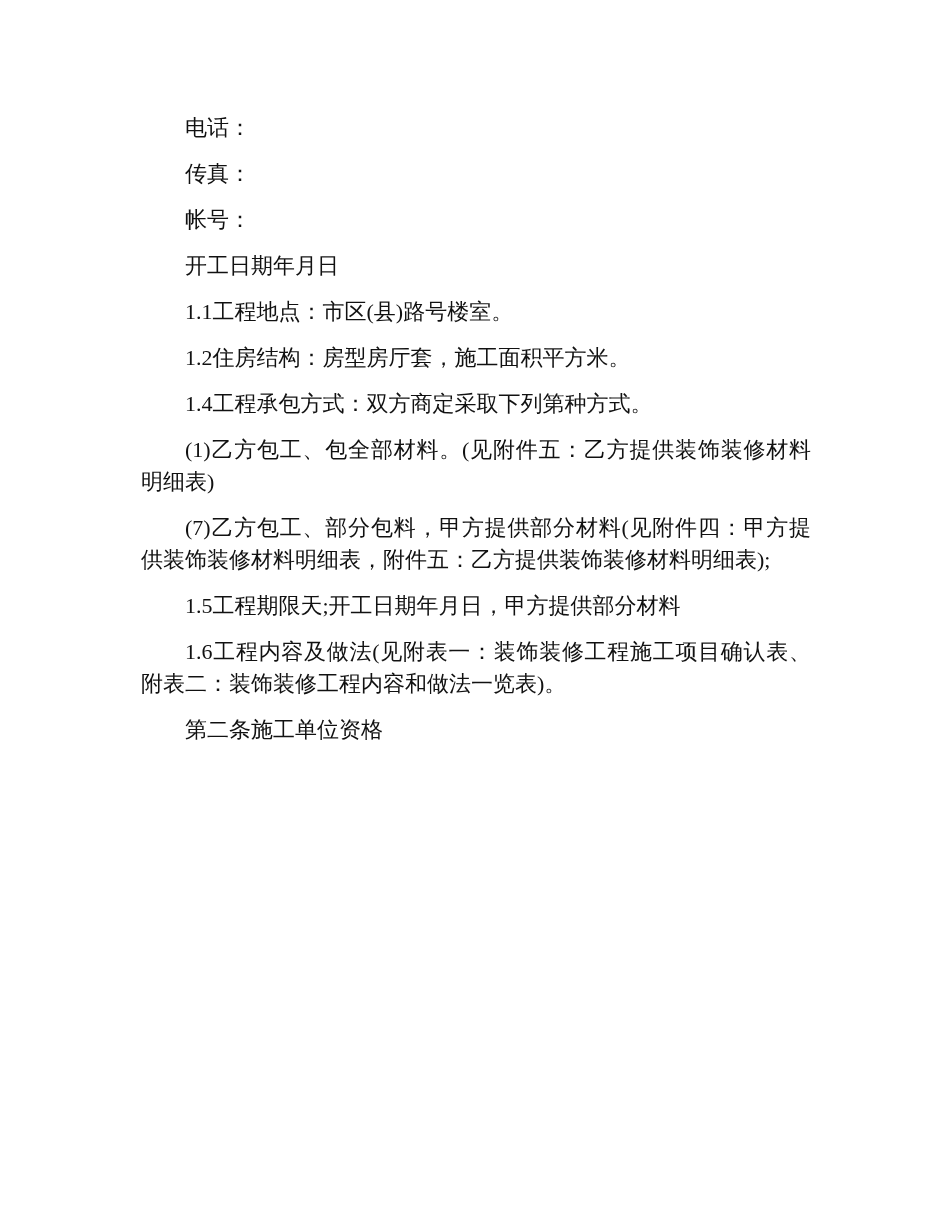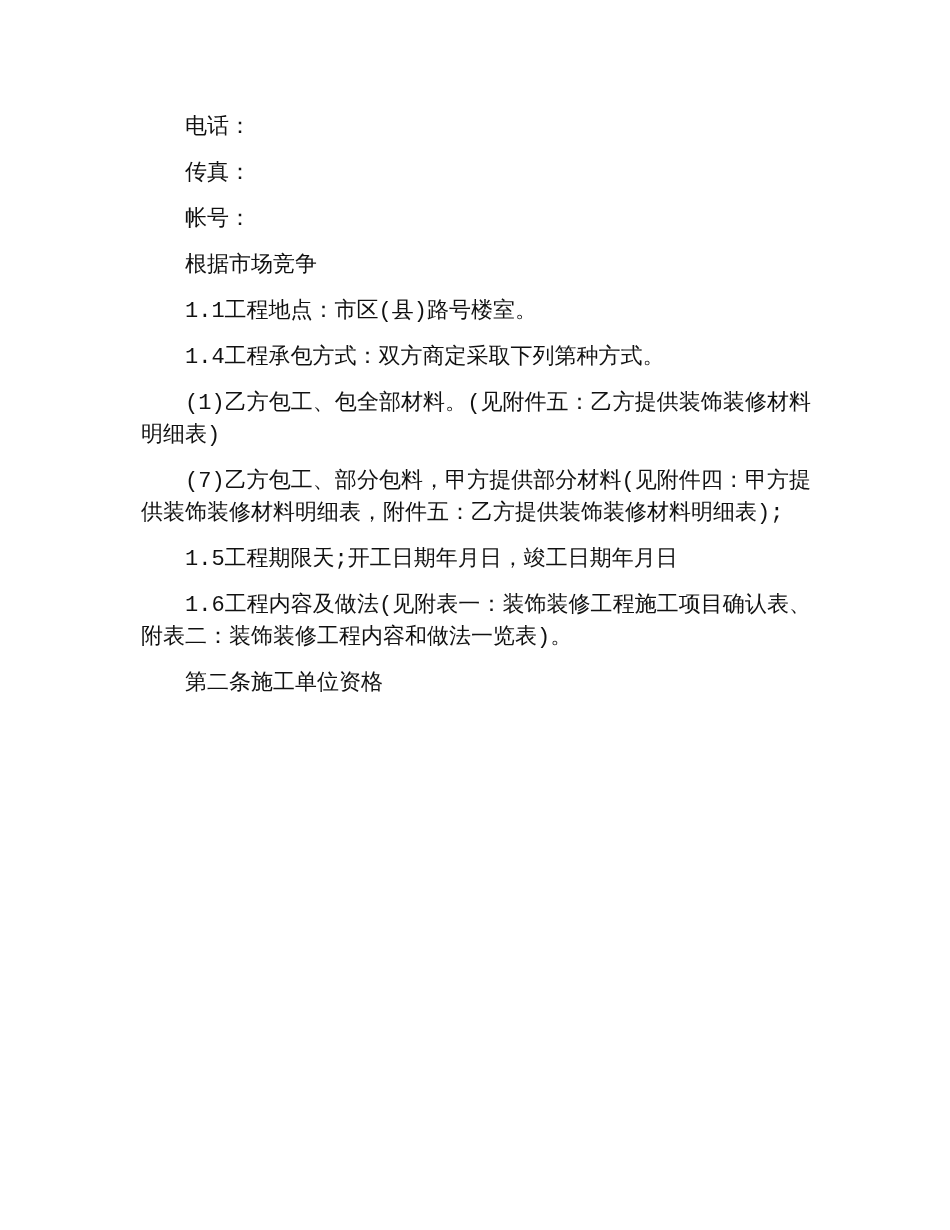--- a/index.html
+++ b/index.html
@@ -2,40 +2,41 @@
 <html><head>
 <meta charset="utf-8">
 <style>
   html, body { margin: 0; padding: 0; background: #ffffff; }
   body { width: 950px; height: 1230px; position: relative; overflow: hidden; }
   .page {
     position: absolute;
     left: 141px;
     top: 112px;
     width: 670px;
-    font-family: Liberation Mono, monospace;
+    font-family: Liberation Serif, serif;
     font-size: 22px;
     color: #111111;
     line-height: 32px;
   }
   .para {
     margin: 0 0 14px 0;
     text-indent: 44px;
     word-break: break-all;
     text-align: justify;
   }
 </style>
 </head>
 <body>
 
 <div class="page">
   <p class="para">电话：</p>
   <p class="para">传真：</p>
   <p class="para">帐号：</p>
-  <p class="para">根据市场竞争</p>
+  <p class="para">开工日期年月日</p>
   <p class="para">1.1工程地点：市区(县)路号楼室。</p>
+  <p class="para">1.2住房结构：房型房厅套，施工面积平方米。</p>
   <p class="para">1.4工程承包方式：双方商定采取下列第种方式。</p>
   <p class="para">(1)乙方包工、包全部材料。(见附件五：乙方提供装饰装修材料明细表)</p>
   <p class="para">(7)乙方包工、部分包料，甲方提供部分材料(见附件四：甲方提供装饰装修材料明细表，附件五：乙方提供装饰装修材料明细表);</p>
-  <p class="para">1.5工程期限天;开工日期年月日，竣工日期年月日</p>
+  <p class="para">1.5工程期限天;开工日期年月日，甲方提供部分材料</p>
   <p class="para">1.6工程内容及做法(见附表一：装饰装修工程施工项目确认表、附表二：装饰装修工程内容和做法一览表)。</p>
   <p class="para">第二条施工单位资格</p>
 </div>
 
 </body></html>

